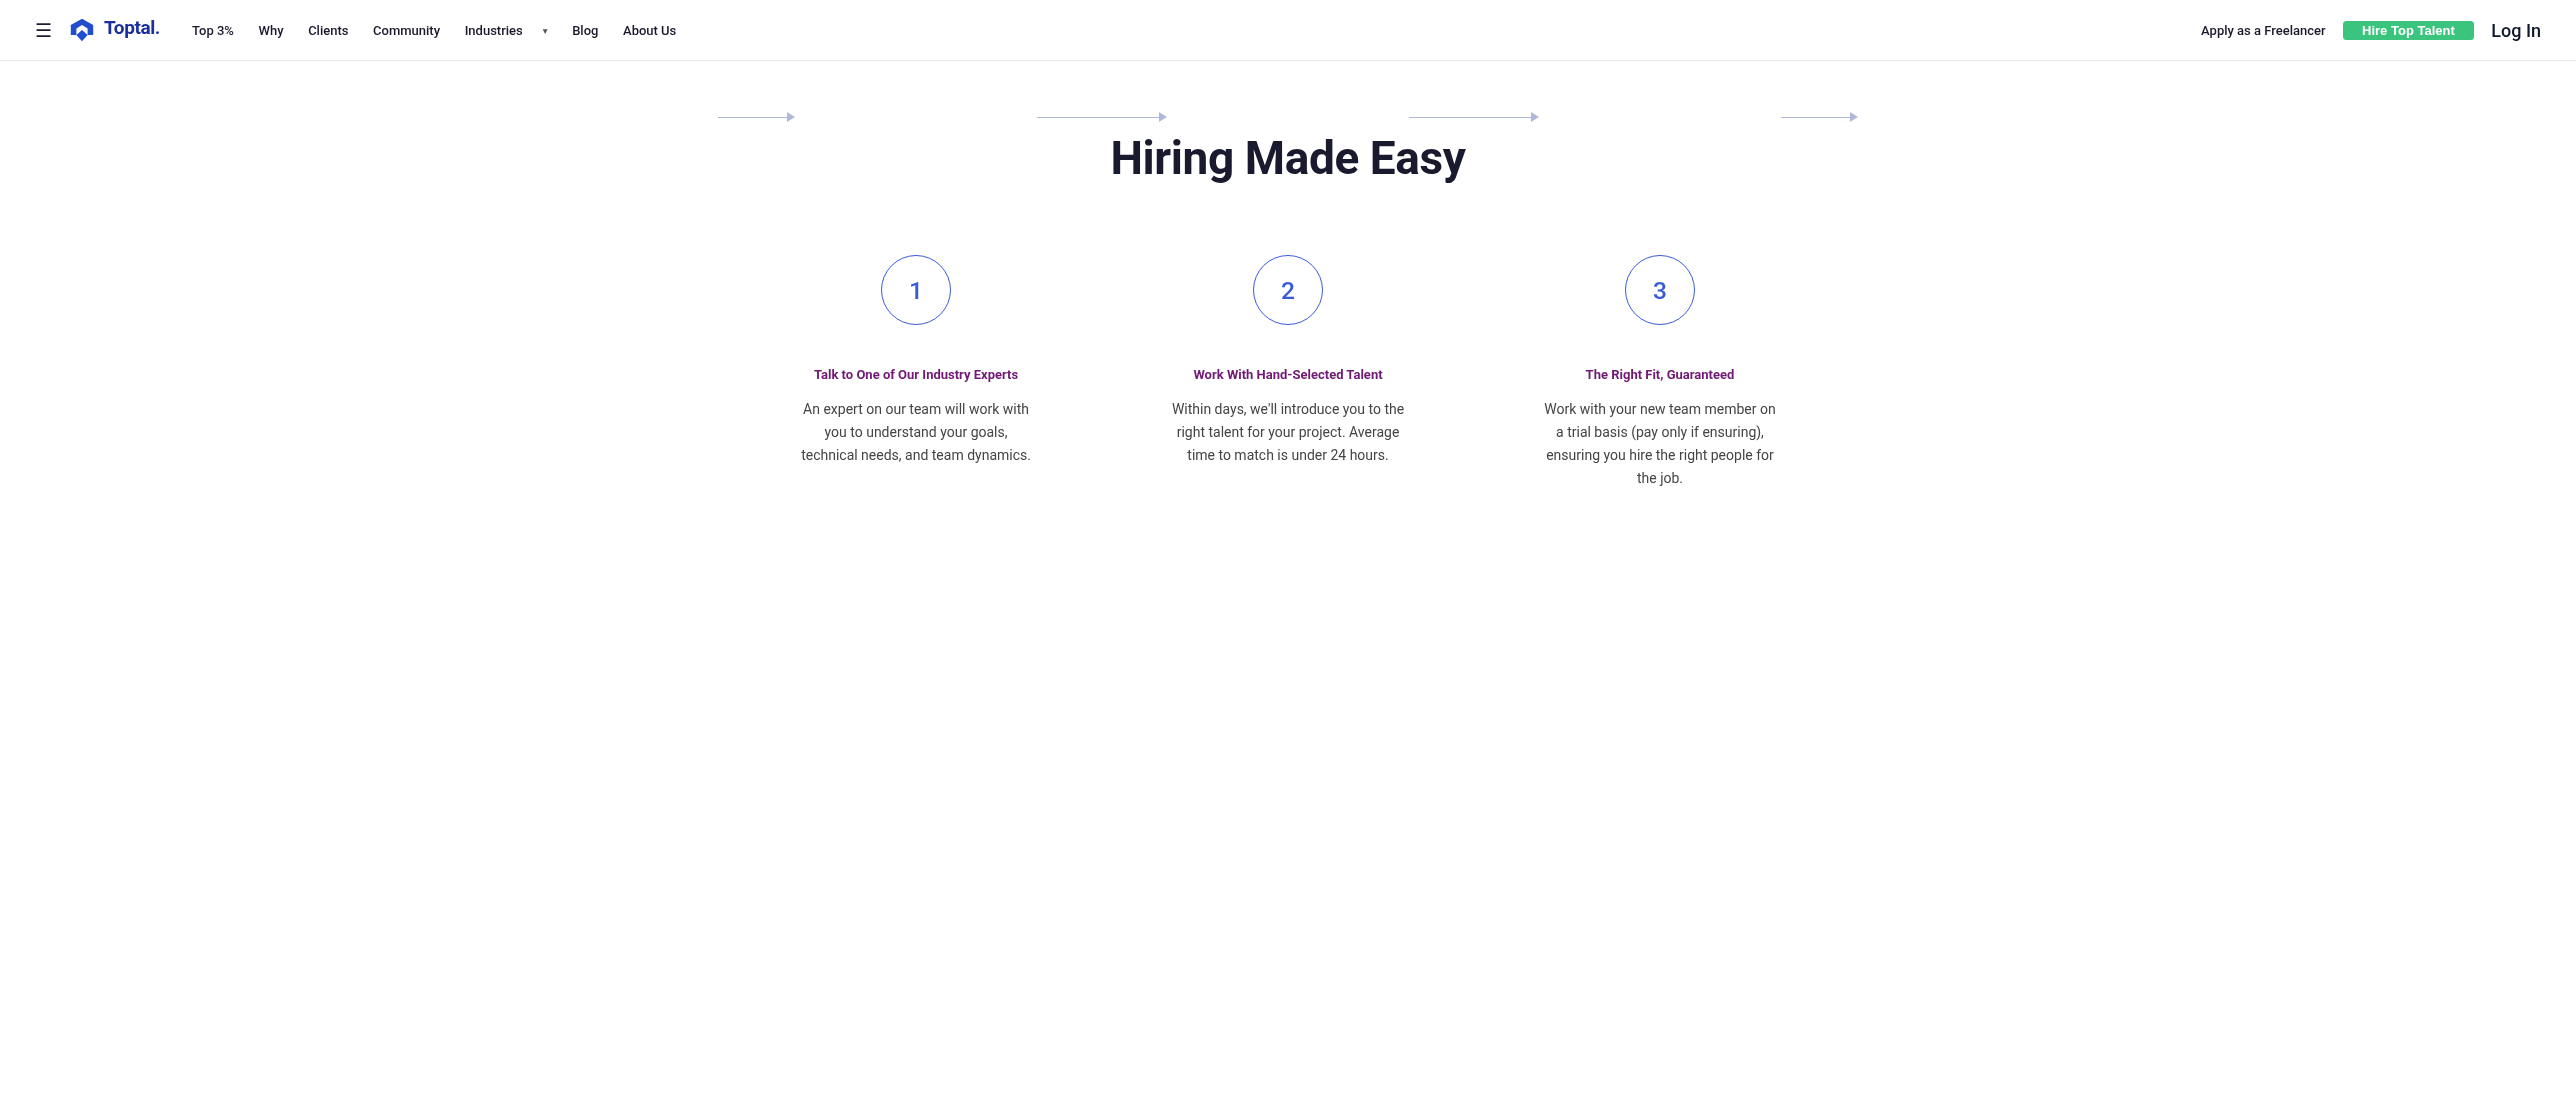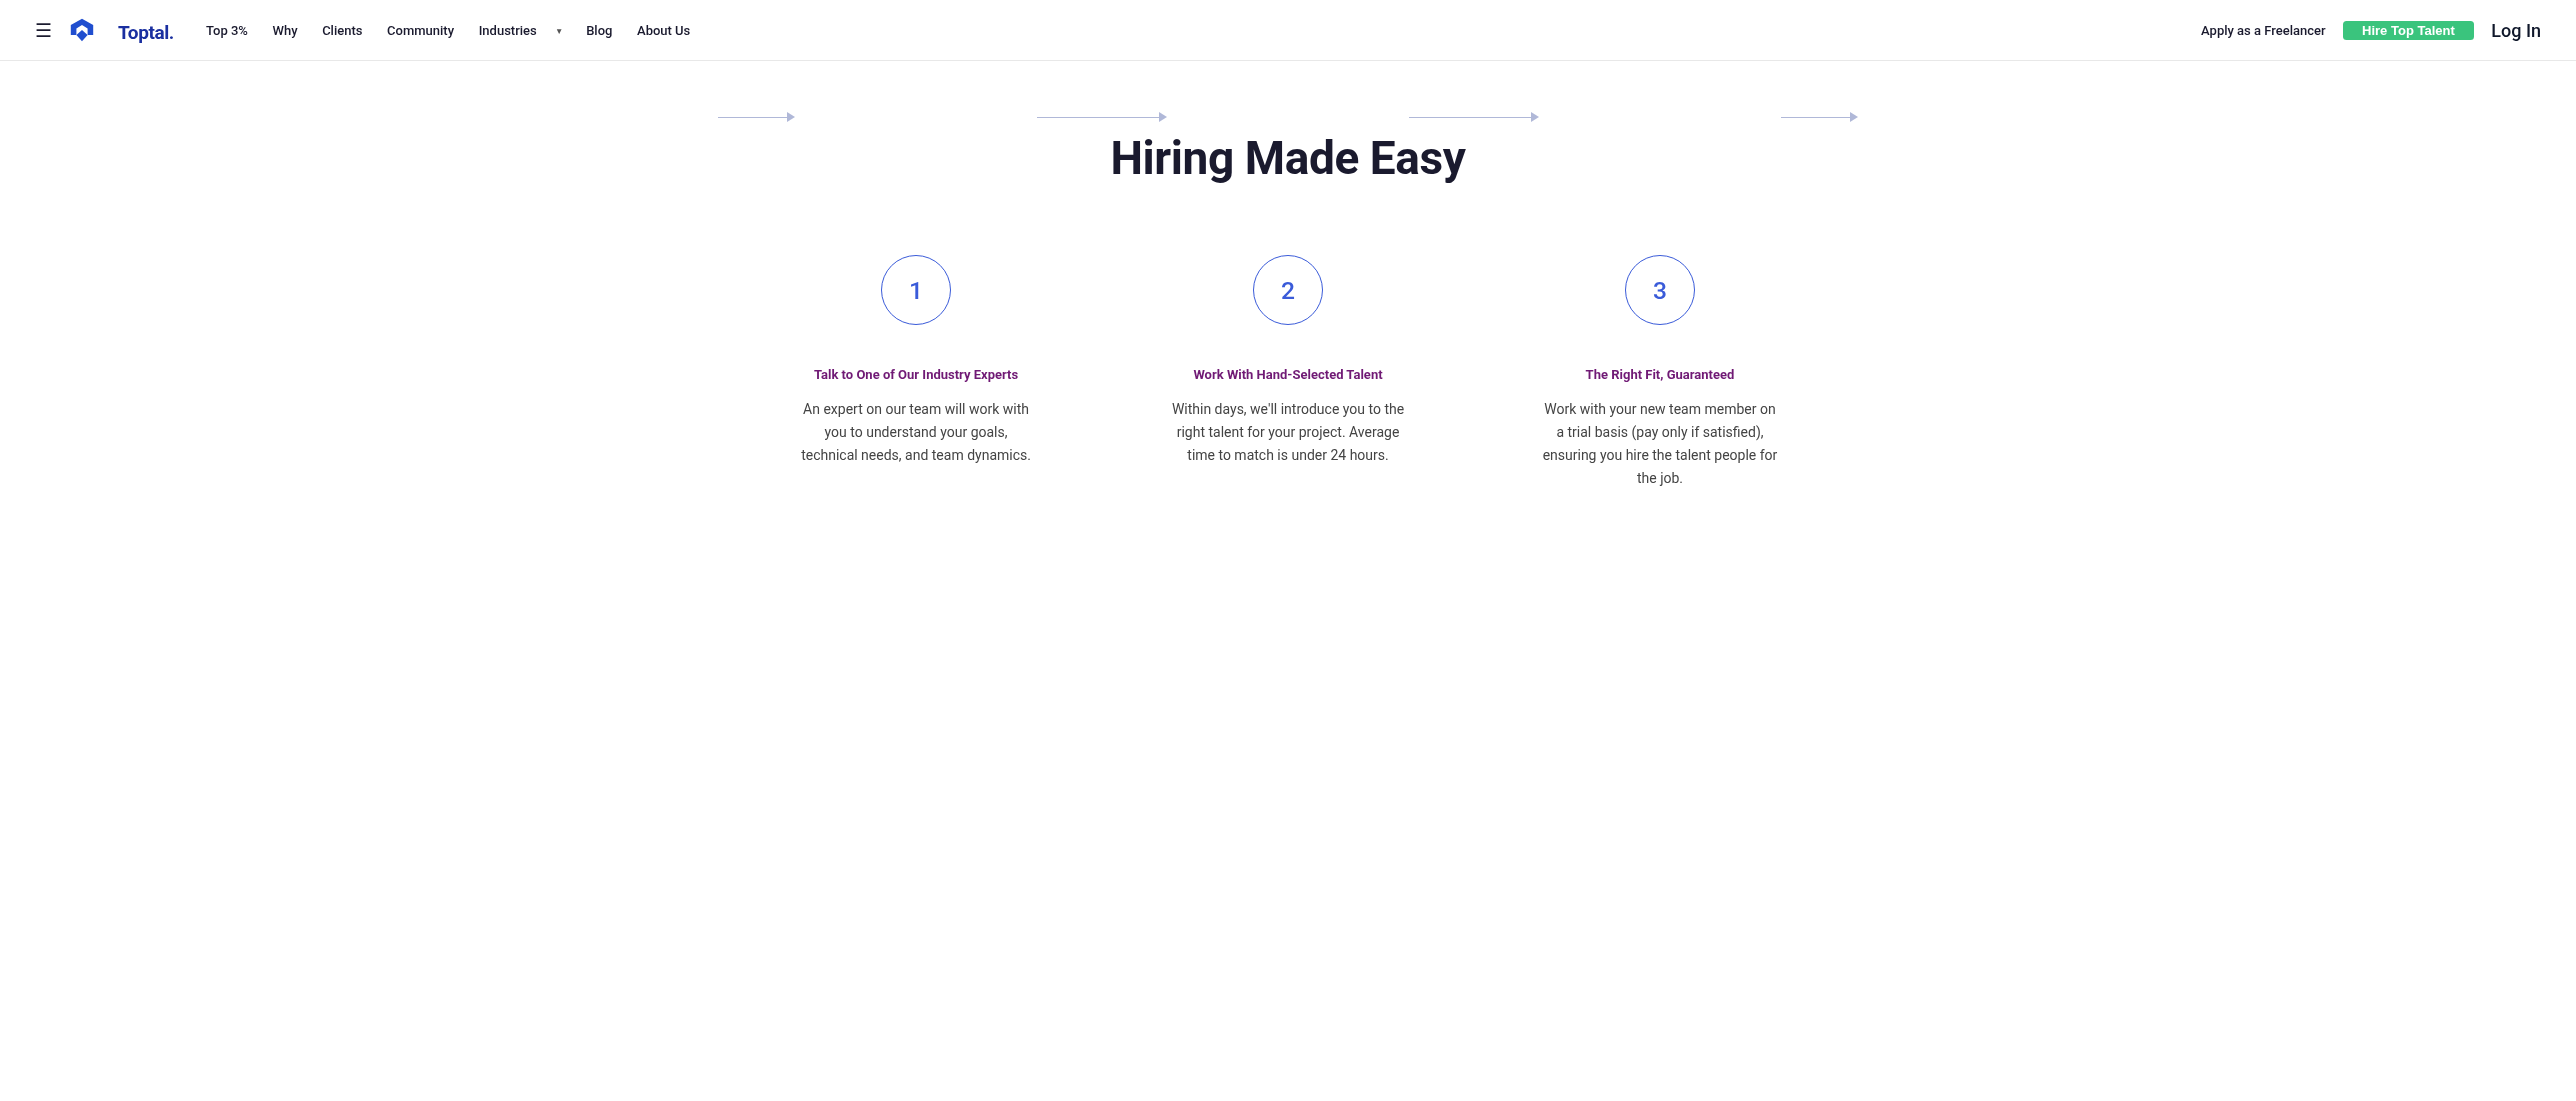--- a/index.html
+++ b/index.html
@@ -27,22 +27,22 @@
     .nav-hamburger {
       font-size: 19px;
       margin-right: 16px;
       cursor: pointer;
       color: #1a1a2e;
       line-height: 1;
     }
 
     .nav-logo {
       display: flex;
-      align-items: flex-end;
-      gap: 22px;
+      align-items: flex-start;
+      gap: 8px;
       text-decoration: none;
       margin-right: 32px;
     }
 
     .nav-logo-icon {
       width: 28px;
       height: 28px;
     }
 
     .nav-logo-text {
@@ -296,21 +296,21 @@
     </div>
 
     <div class="step-arrow-wrapper">
       <div class="arrow-line"></div>
       <div class="arrow-head"></div>
     </div>
 
     <div class="step-item">
       <div class="step-circle">3</div>
       <h3 class="step-heading">The Right Fit, Guaranteed</h3>
-      <p class="step-description">Work with your new team member on a trial basis (pay only if satisfied), ensuring you hire the talent people for the job.</p>
+      <p class="step-description">Work with your new team member on a trial basis (pay only if ensuring), ensuring you hire the right people for the job.</p>
     </div>
 
     <div class="right-orphan-arrow">
       <div class="orphan-line"></div>
       <div class="orphan-arrow-head"></div>
     </div>
 
   </div>
 </main>
 

